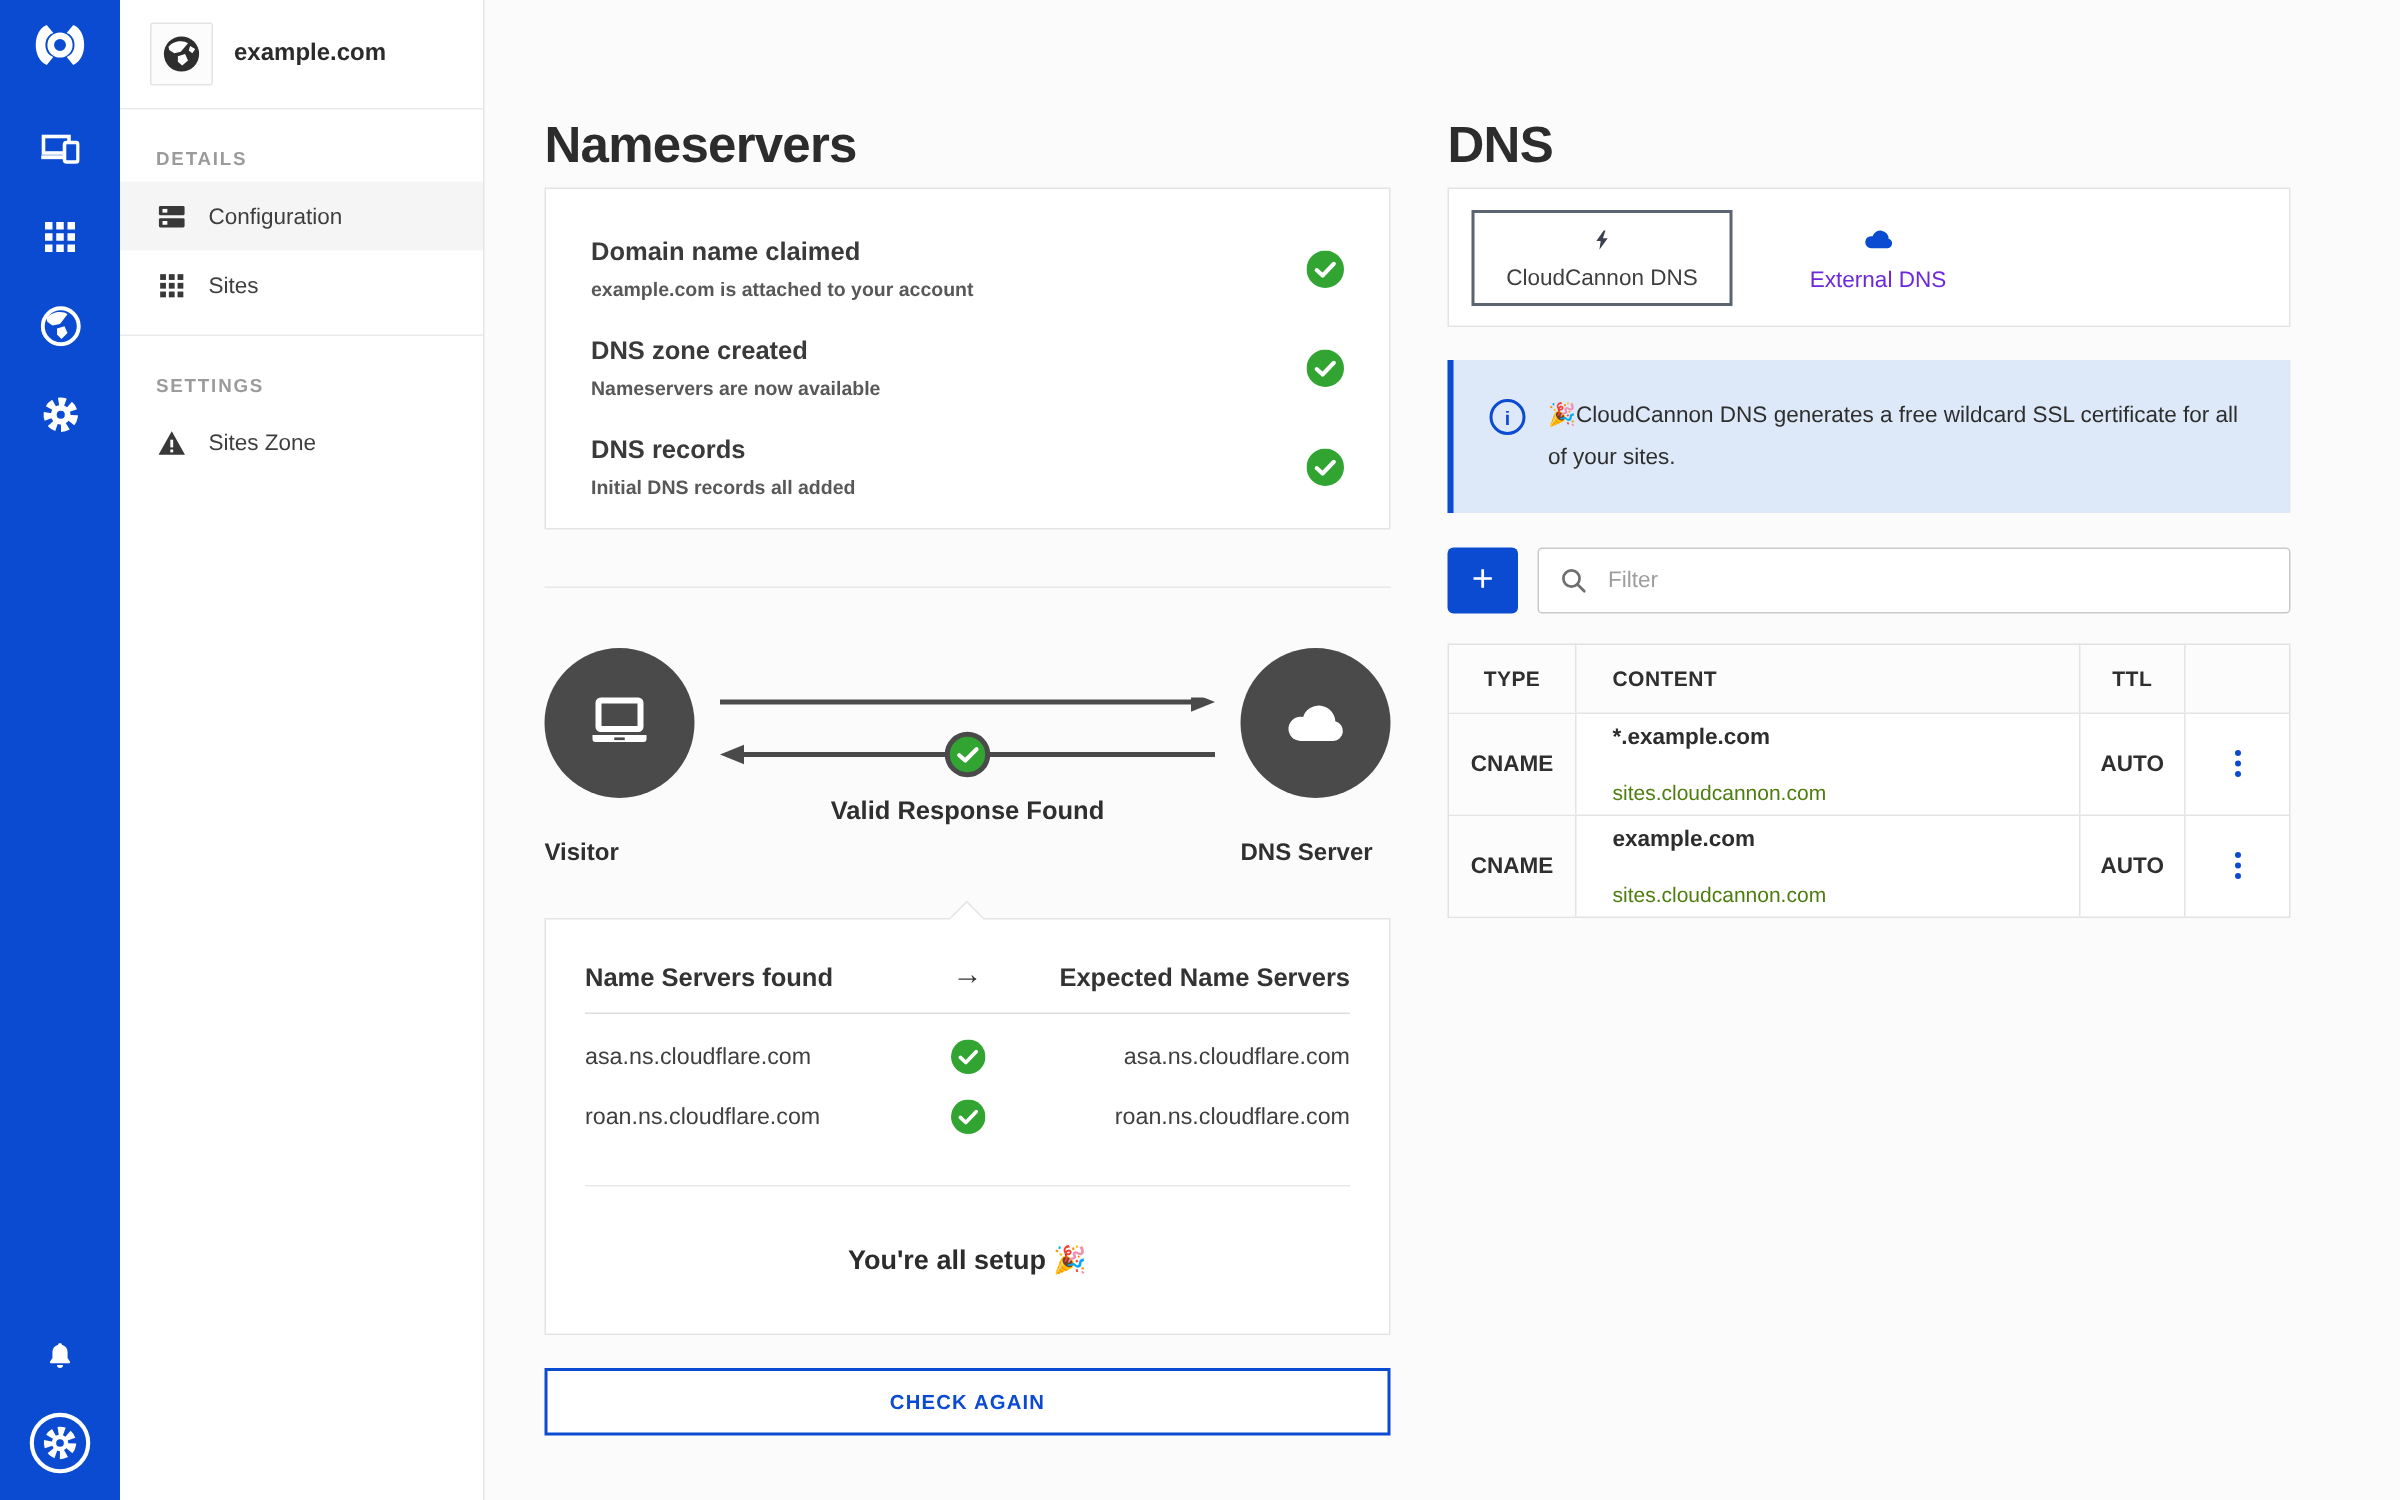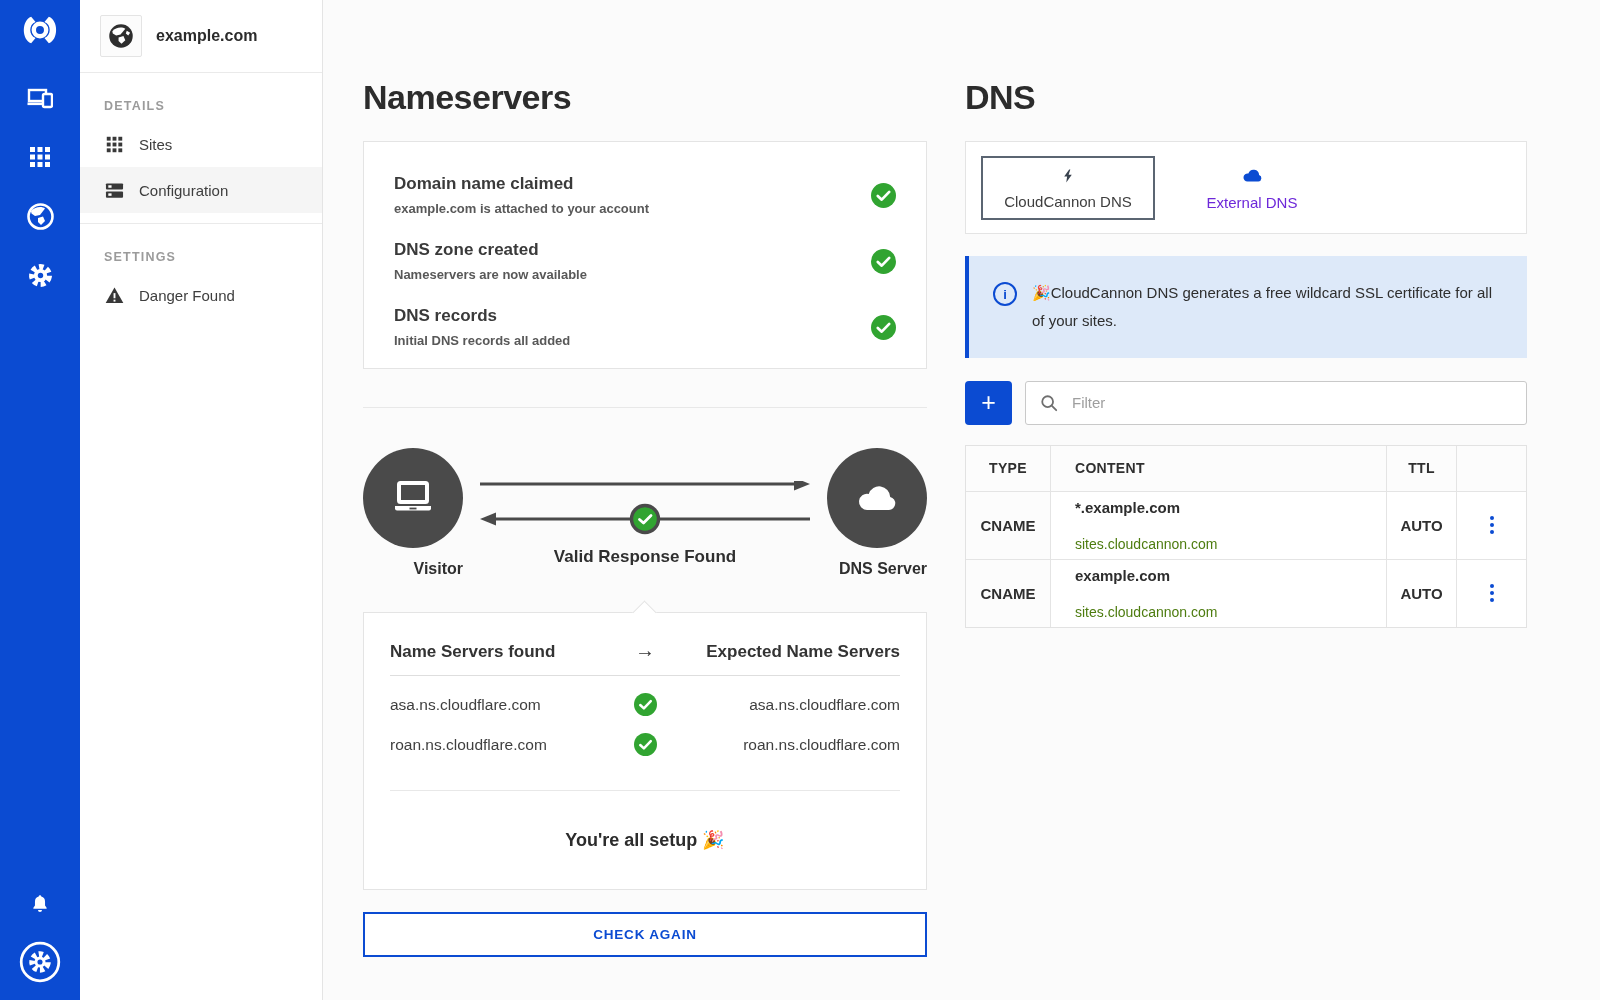--- a/index.html
+++ b/index.html
@@ -25,31 +25,31 @@
   .section-label{margin:26px 0 8px 24px;font-size:12.5px;font-weight:bold;letter-spacing:1.2px;color:#9b9b9b;}
   .nav-item{display:flex;align-items:center;gap:15px;padding:0 24px;height:46px;font-size:15px;
        color:#3e3e3e;cursor:pointer;}
   .nav-item.active{background:#f5f5f5;}
   .nav-group{border-bottom:1px solid #eaeaea;padding-bottom:10px;}
   .nav-icon{width:20px;display:flex;justify-content:center;flex-shrink:0;}
   
   .col{position:absolute;top:78px;}
   .col-left{left:363px;width:564px;}
   .col-right{left:965px;width:562px;}
-  .page-title{font-size:34px;font-weight:800;color:#2c2c2c;margin:0 0 24px 0;letter-spacing:-0.5px;}
+  .page-title{font-size:34px;font-weight:800;color:#2c2c2c;margin:0 0 8px 0;letter-spacing:-0.5px;}
   .card{background:#fff;border:1px solid #e4e4e4;box-sizing:border-box;}
   
   .checklist-card{padding:8px 30px 20px;font-weight:bold;}
   .check-item{display:flex;align-items:center;justify-content:space-between;padding-top:24px;}
   .ci-title{font-size:17px;color:#3a3a3a;}
   .ci-sub{font-size:13px;color:#585858;margin-top:7px;}
   .divider{border:none;border-top:1px solid #e8e8e8;margin:38px 0 0;}
   
   .diagram{margin-top:40px;display:flex;justify-content:space-between;align-items:flex-start;}
-  .node{display:flex;flex-direction:column;align-items:flex-end;width:100px;}
+  .node{display:flex;flex-direction:column;align-items:flex-start;width:100px;gap:16px;}
   .node-circle{width:100px;height:100px;border-radius:50%;background:#4a4a4a;
        display:flex;align-items:center;justify-content:center;}
   .node-label{margin-top:12px;font-weight:bold;font-size:16px;color:#2f2f2f;white-space:nowrap;}
   .diagram-middle{flex:1;display:flex;flex-direction:column;align-items:center;padding-top:33px;}
   .status-label{margin-top:6px;font-weight:bold;font-size:17px;color:#2f2f2f;}
   
   .ns-card{margin-top:34px;position:relative;padding:26px 26px 26px;}
   .ns-card::before{content:"";position:absolute;top:-9px;left:50%;margin-left:-9px;width:16px;height:16px;
        background:#fff;border-left:1px solid #e4e4e4;border-top:1px solid #e4e4e4;transform:rotate(45deg);}
   .ns-header{display:flex;align-items:flex-end;padding-bottom:13px;border-bottom:1px solid #dedede;
@@ -181,60 +181,60 @@
         <path d="M4.5 8.5 C8 4 15 3.8 18 6 L13 12 L8.5 13 L5 10.8 Z" fill="#fff"></path>
         <path d="M11 15 L16 13.5 L18 18 L14 21.5 L11 18.8 Z" fill="#fff"></path>
         <path d="M19.5 8 L23 10 L21 13 L18.5 11 Z" fill="#fff"></path>
       </svg>
     </span>
     <span class="site-name">example.com</span>
   </div>
 
   <div class="nav-group">
     <div class="section-label">DETAILS</div>
+    <div class="nav-item active">
+      <span class="nav-icon">
+        <svg width="19" height="19" viewBox="0 0 20 20" fill="#383838">
+          <rect x="1" y="2.5" width="18" height="6.5" rx="1"></rect>
+          <rect x="1" y="11" width="18" height="6.5" rx="1"></rect>
+          <rect x="3.5" y="4.5" width="3.4" height="2.6" fill="#fff"></rect>
+          <rect x="3.5" y="13" width="3.4" height="2.6" fill="#fff"></rect>
+        </svg>
+      </span>
+      <span>Configuration</span>
+    </div>
     <div class="nav-item">
       <span class="nav-icon">
         <svg width="17" height="17" viewBox="0 0 22 22" fill="#383838">
           <rect x="1" y="1" width="5" height="5"></rect>
             <rect x="8.5" y="1" width="5" height="5"></rect>
             <rect x="16" y="1" width="5" height="5"></rect>
           <rect x="1" y="8.5" width="5" height="5"></rect>
             <rect x="8.5" y="8.5" width="5" height="5"></rect>
             <rect x="16" y="8.5" width="5" height="5"></rect>
           <rect x="1" y="16" width="5" height="5"></rect>
             <rect x="8.5" y="16" width="5" height="5"></rect>
             <rect x="16" y="16" width="5" height="5"></rect>
         </svg>
       </span>
       <span>Sites</span>
     </div>
-    <div class="nav-item active">
-      <span class="nav-icon">
-        <svg width="19" height="19" viewBox="0 0 20 20" fill="#383838">
-          <rect x="1" y="2.5" width="18" height="6.5" rx="1"></rect>
-          <rect x="1" y="11" width="18" height="6.5" rx="1"></rect>
-          <rect x="3.5" y="4.5" width="3.4" height="2.6" fill="#fff"></rect>
-          <rect x="3.5" y="13" width="3.4" height="2.6" fill="#fff"></rect>
-        </svg>
-      </span>
-      <span>Configuration</span>
-    </div>
   </div>
 
   <div>
     <div class="section-label">SETTINGS</div>
     <div class="nav-item">
       <span class="nav-icon">
         <svg width="19" height="19" viewBox="0 0 20 20">
           <path d="M10 1.5 L19.3 18 H0.7 Z" fill="#383838"></path>
           <rect x="9" y="7.5" width="2" height="5.4" fill="#fff"></rect>
           <rect x="9" y="14.4" width="2" height="2" fill="#fff"></rect>
         </svg>
       </span>
-      <span>Danger Found</span>
+      <span>Sites Zone</span>
     </div>
   </div>
 </div>
 
 <div class="col col-left">
   <h1 class="page-title">Nameservers</h1>
 
   <div class="card checklist-card">
     <div class="check-item">
       <div>

